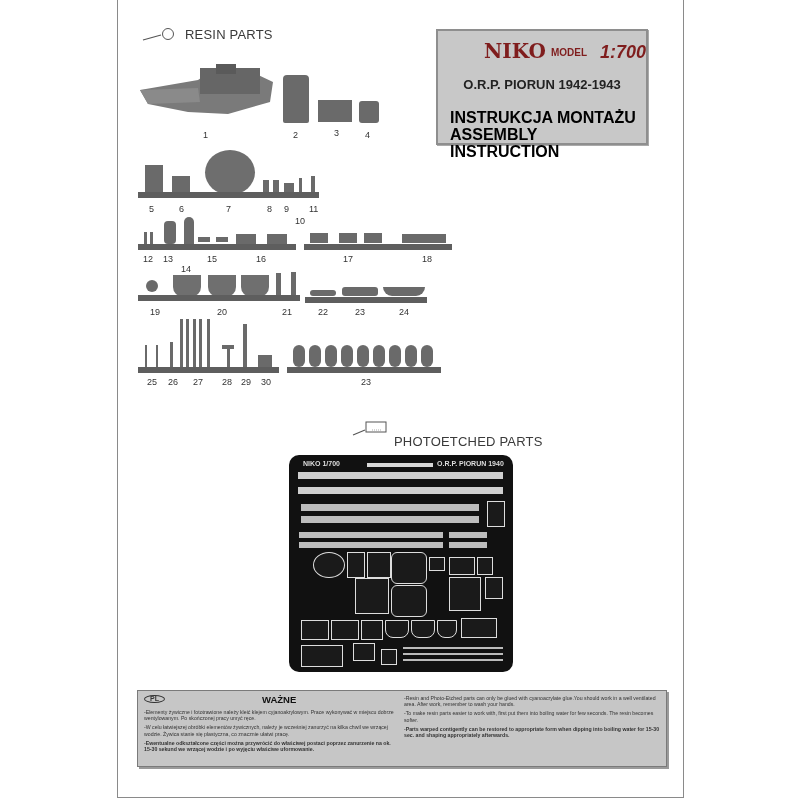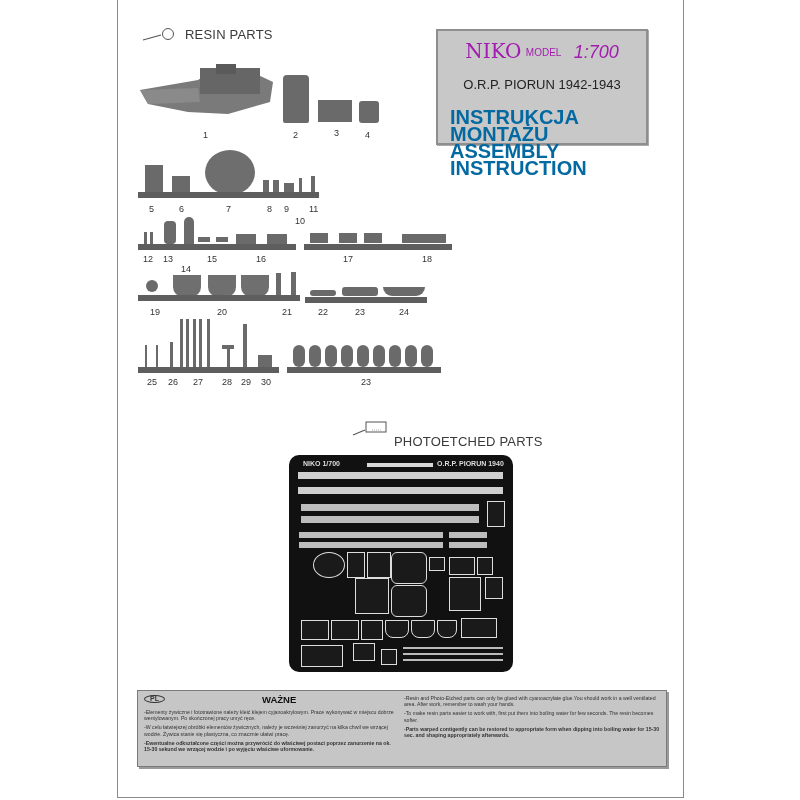--- a/index.html
+++ b/index.html
@@ -2,25 +2,25 @@
 <html><head>
 <meta charset="utf-8">
 <style>
   html, body { margin:0; padding:0; background:#ffffff; }
   body { width:800px; height:800px; position:relative; overflow:hidden; font-family:"Liberation Sans", sans-serif; }
   .page { position:absolute; left:117px; top:0; width:567px; height:798px; border-left:1px solid #8a8a8a; border-right:1px solid #8a8a8a; border-bottom:1px solid #8a8a8a; background:#fff; box-sizing:border-box; }
   .abs { position:absolute; }
   .section-title { font-size:13px; color:#3a3a3a; letter-spacing:0.2px; }
   .resin-icon { width:36px; height:14px; }
   .title-box { position:absolute; left:436px; top:29px; width:212px; height:116px; background:#c8c8c8; border:2px solid #8e8e8e; box-sizing:border-box; box-shadow:1px 1px 0 #aaa; }
-  .brand { position:absolute; left:0; width:100%; top:8px; text-align:center; font-family:"DejaVu Serif", serif; font-weight:normal; font-size:20px; color:#a21caf; }
+  .brand { position:absolute; left:0; width:100%; top:8px; text-align:right; font-family:"DejaVu Serif", serif; font-weight:bold; font-size:20px; color:#7f1d1d; }
   .brand .small { font-family:"Liberation Sans", sans-serif; font-size:10px; vertical-align:middle; margin-left:-2px;}
   .brand .scale { font-family:"Liberation Sans", sans-serif; font-style:italic; font-size:18px; margin-left:6px;}
-  .ship { position:absolute; left:0; width:100%; top:46px; text-align:center; font-weight:normal; font-size:13px; color:#222; }
-  .instr { position:absolute; left:12px; top:78px; font-weight:bold; font-size:20px; line-height:17px; color:#0369a1; }
+  .ship { position:absolute; left:0; width:100%; top:46px; text-align:center; font-weight:bold; font-size:13px; color:#222; }
+  .instr { position:absolute; left:12px; top:78px; font-weight:bold; font-size:16px; line-height:17px; color:#000000; }
   .num { position:absolute; font-size:9px; color:#333; }
   .sprue { position:absolute; background:#5e5e5e; height:6px; }
   .part { position:absolute; background:#6a6a6a; }
   .pe-fret { position:absolute; left:289px; top:455px; width:224px; height:217px; background:#111; border-radius:10px; }
   .pe-rail { position:absolute; background:#d8d8d8; height:5px; }
   .pe-box { position:absolute; border:1px solid #ddd; background:#1a1a1a; }
   .pe-text { position:absolute; color:#ddd; font-size:7px; font-weight:bold; }
   .warn-box { position:absolute; left:137px; top:690px; width:528px; height:75px; background:#c6c6c6; border:1px solid #7a7a7a; box-shadow:2px 2px 0 #9a9a9a; }
   .col { position:absolute; top:4px; width:250px; font-size:5.2px; color:#333; line-height:6.2px; }
   .badge { display:inline-block; border:1px solid #333; border-radius:50%; font-size:7px; padding:0 5px; font-weight:bold; }

